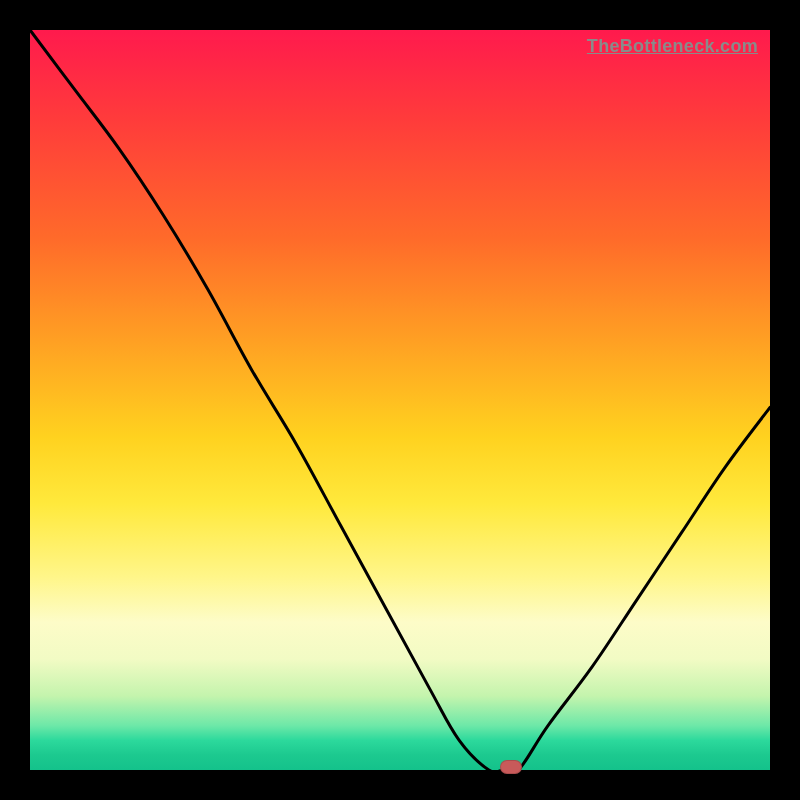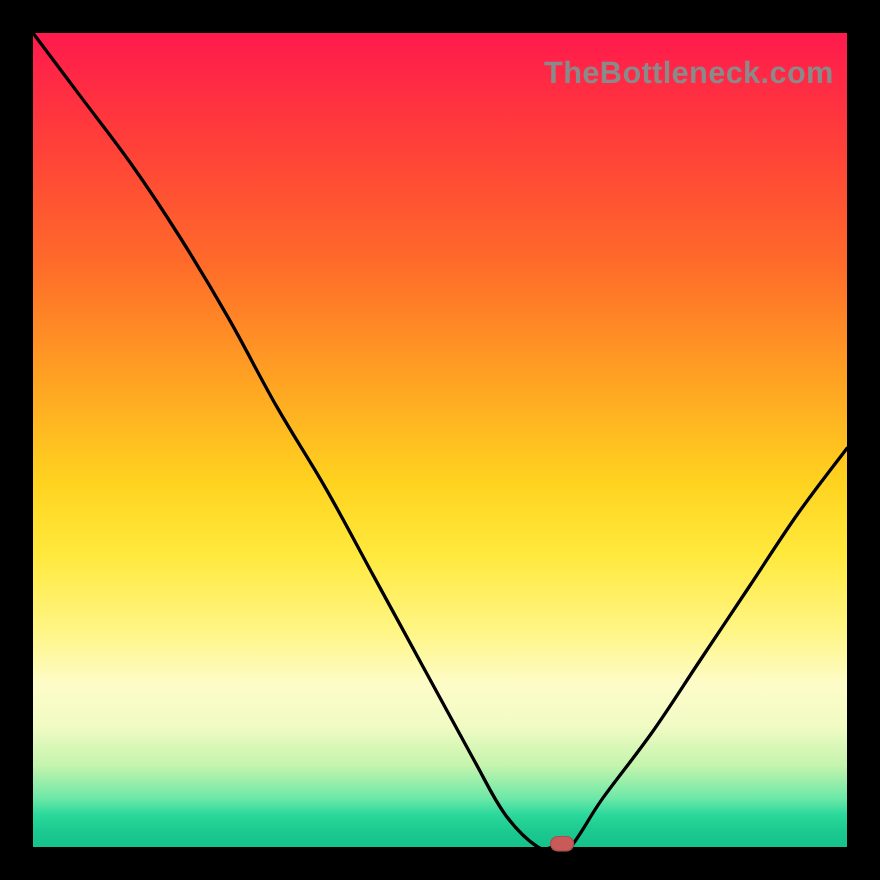--- a/index.html
+++ b/index.html
@@ -35,27 +35,28 @@
       #f2fbc4 85%,
       #c4f4ad 90%,
       #6de8a8 94%,
       #2cd99c 96%,
       #1cc98f 98%,
       #14c28b 100%
     );
   }
   .watermark {
     position: absolute;
-    top: 20px;
+    top: 6px;
     right: 12px;
     color: #8a8a8a;
-    font-size: 28px;
+    font-size: 18px;
     font-weight: 600;
     letter-spacing: 0.3px;
     user-select: none;
+    text-decoration: underline;
   }
   svg.curve {
     position: absolute;
     left: 0;
     top: 0;
     width: 740px;
     height: 740px;
     overflow: visible;
   }
   .marker {

